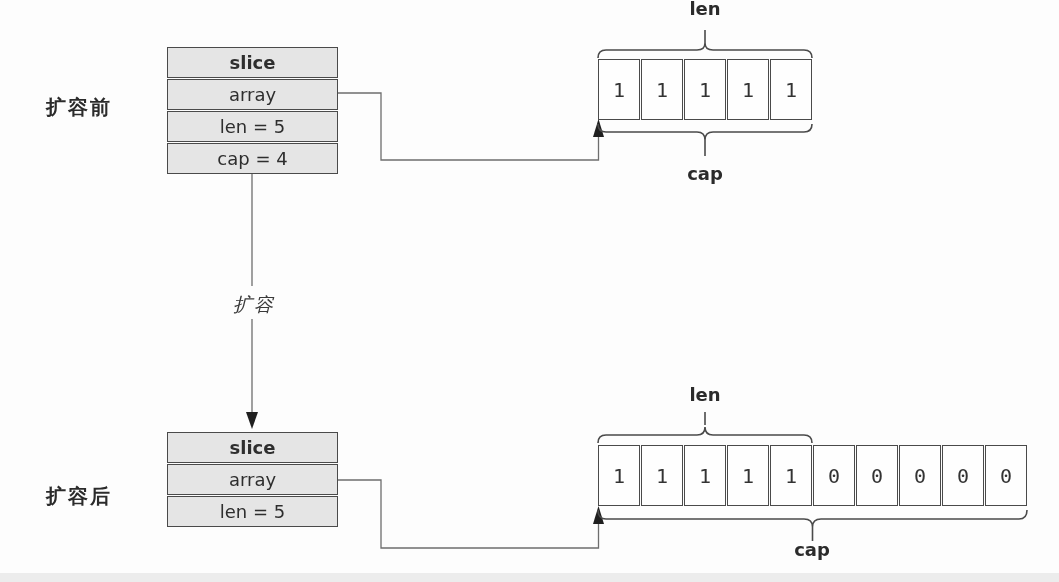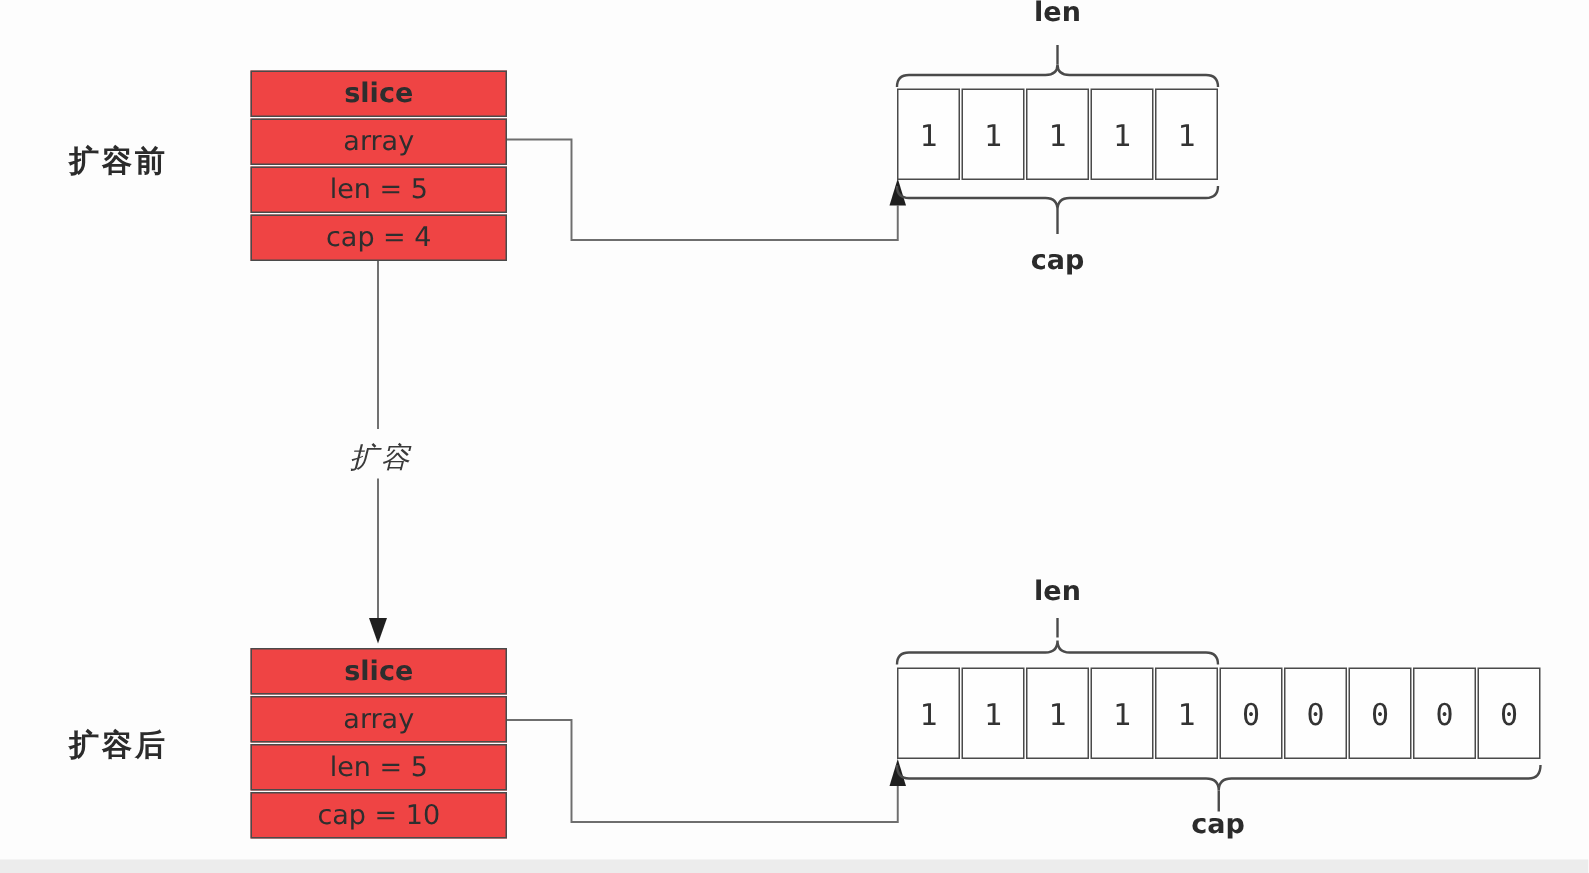--- a/index.html
+++ b/index.html
@@ -37,21 +37,21 @@
   .struct {
     position: absolute;
     width: 171px;
   }
   .struct .row {
     box-sizing: border-box;
     width: 171px;
     height: 31px;
     margin-bottom: 1px;
     border: 1.6px solid #4a4a4a;
-    background: #ef4444;
+    background: #e5e5e5;
     display: flex;
     align-items: center;
     justify-content: center;
     font-size: 18px;
     color: #2e2e2e;
     white-space: nowrap;
   }
   .struct .row.title { font-weight: 700; }
 
   .cells {
@@ -178,21 +178,20 @@
   <div class="brace-label" style="left:705px; top:163px;">cap</div>
 
   <div class="transition-label" style="left:254px; top:292px;">扩容</div>
 
   <div class="cn-label" style="left:46px; top:483px;">扩容后</div>
 
   <div class="struct" style="left:167px; top:432px;">
     <div class="row title">slice</div>
     <div class="row">array</div>
     <div class="row">len = 5</div>
-    <div class="row">cap = 10</div>
   </div>
 
   <div class="brace-label" style="left:705px; top:384px;">len</div>
 
   <div class="cells" style="left:598px; top:445px;">
     <div class="cell">1</div>
     <div class="cell">1</div>
     <div class="cell">1</div>
     <div class="cell">1</div>
     <div class="cell">1</div>

